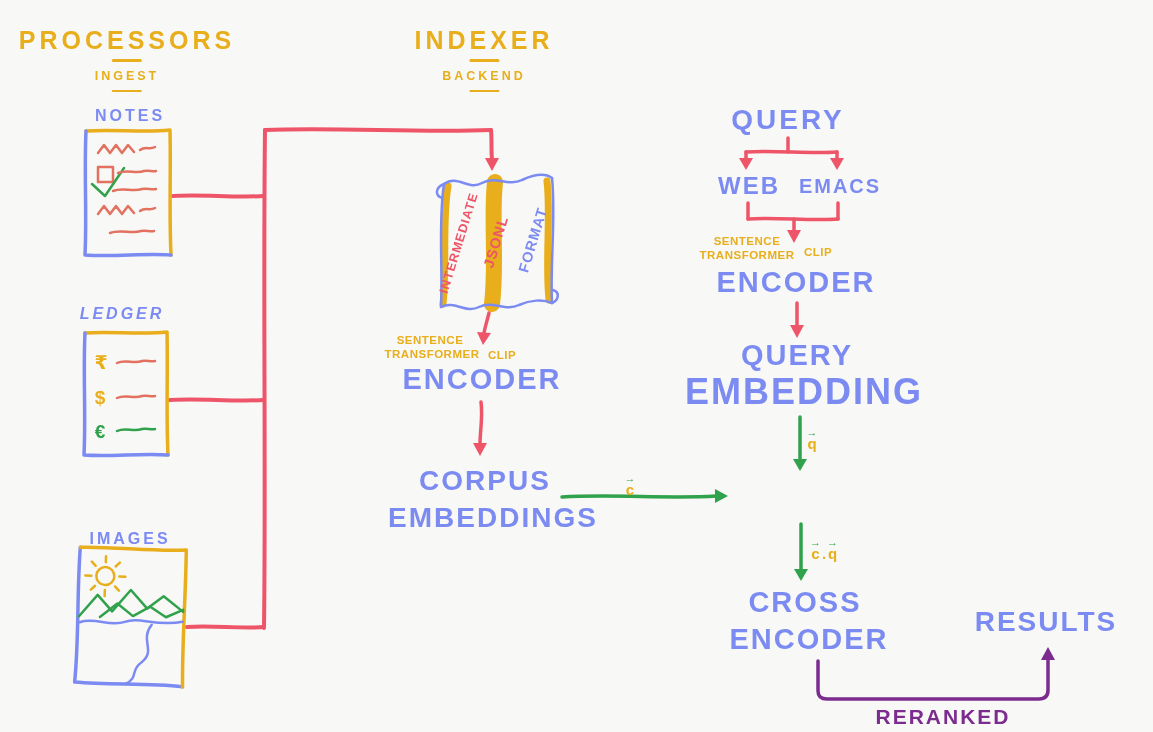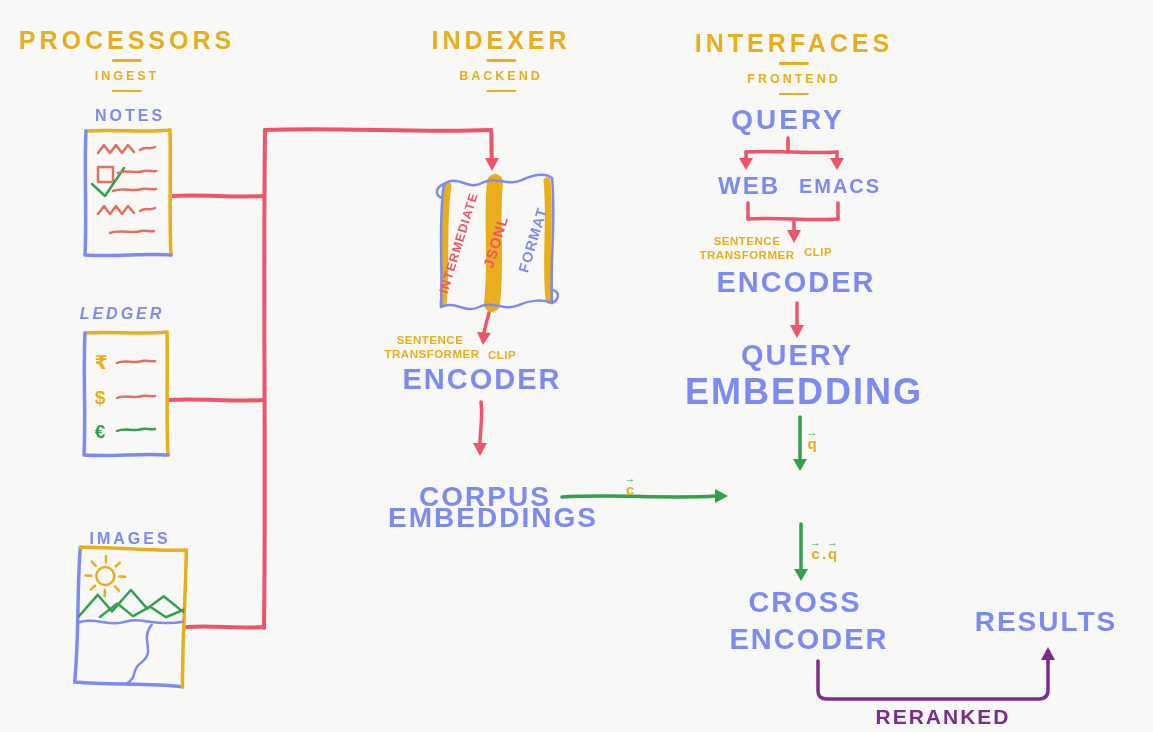--- a/index.html
+++ b/index.html
@@ -149,56 +149,48 @@
 
   <div class="col-head" style="left:127px;top:26px;">
     <div class="col-title">PROCESSORS</div>
     <div class="col-sub">
       <span class="dash"></span>
       <span class="col-sub-text">INGEST</span>
       <span class="dash"></span>
     </div>
   </div>
 
-  <div class="col-head" style="left:501px;top:26px;">
+  <div class="col-head" style="left:484px;top:26px;">
     <div class="col-title">INDEXER</div>
     <div class="col-sub">
       <span class="dash"></span>
       <span class="col-sub-text">BACKEND</span>
       <span class="dash"></span>
     </div>
   </div>
 
-  <div class="col-head" style="left:794px;top:29px;">
-    <div class="col-title">INTERFACES</div>
-    <div class="col-sub">
-      <span class="dash"></span>
-      <span class="col-sub-text">FRONTEND</span>
-      <span class="dash"></span>
-    </div>
-  </div>
 
   <div class="lbl c-blue" style="left:130px;top:116px;font-size:16px;letter-spacing:3px;">NOTES</div>
   <div class="lbl c-blue" style="left:122px;top:314px;font-size:16px;letter-spacing:3px;font-style:italic;">LEDGER</div>
   <div class="lbl c-blue" style="left:130px;top:539px;font-size:16px;letter-spacing:3px;">IMAGES</div>
 
   <div class="lbl c-yellow" style="left:101px;top:362px;font-size:19px;letter-spacing:0;">₹</div>
   <div class="lbl c-yellow" style="left:100px;top:397px;font-size:19px;letter-spacing:0;">$</div>
   <div class="lbl c-green" style="left:100px;top:431px;font-size:19px;letter-spacing:0;">€</div>
 
   <div class="lbl rot c-red" style="left:459px;top:243px;font-size:12.5px;letter-spacing:1px;">INTERMEDIATE</div>
   <div class="lbl rot c-red" style="left:496px;top:242px;font-size:14.5px;letter-spacing:1px;">JSONL</div>
   <div class="lbl rot c-blue" style="left:533px;top:240px;font-size:14.5px;letter-spacing:1px;">FORMAT</div>
 
   <div class="lbl c-yellow small-y" style="left:430px;top:341px;">SENTENCE</div>
   <div class="lbl c-yellow small-y" style="left:432px;top:355px;">TRANSFORMER</div>
   <div class="lbl c-yellow small-y" style="left:502px;top:356px;">CLIP</div>
   <div class="lbl c-blue" style="left:482px;top:379px;font-size:29px;">ENCODER</div>
 
-  <div class="lbl c-blue" style="left:485px;top:497px;font-size:28px;">CORPUS</div>
+  <div class="lbl c-blue" style="left:485px;top:481px;font-size:28px;">CORPUS</div>
   <div class="lbl c-blue" style="left:493px;top:518px;font-size:28px;">EMBEDDINGS</div>
 
   <div class="lbl c-blue" style="left:788px;top:120px;font-size:28px;letter-spacing:3px;">QUERY</div>
   <div class="lbl c-blue" style="left:749px;top:186px;font-size:24px;">WEB</div>
   <div class="lbl c-blue" style="left:840px;top:186px;font-size:20px;">EMACS</div>
 
   <div class="lbl c-yellow small-y" style="left:747px;top:242px;">SENTENCE</div>
   <div class="lbl c-yellow small-y" style="left:747px;top:256px;">TRANSFORMER</div>
   <div class="lbl c-yellow small-y" style="left:818px;top:253px;">CLIP</div>
   <div class="lbl c-blue" style="left:796px;top:282px;font-size:29px;">ENCODER</div>

